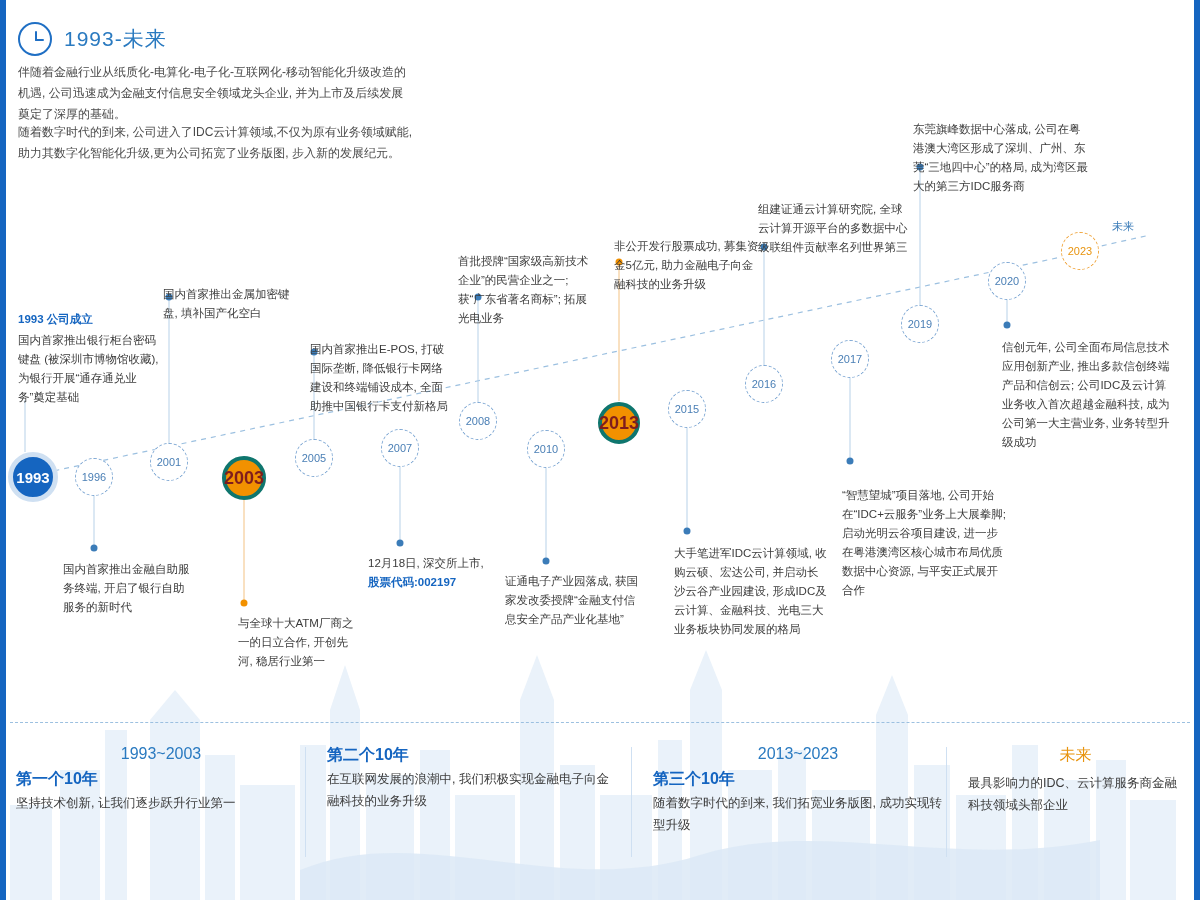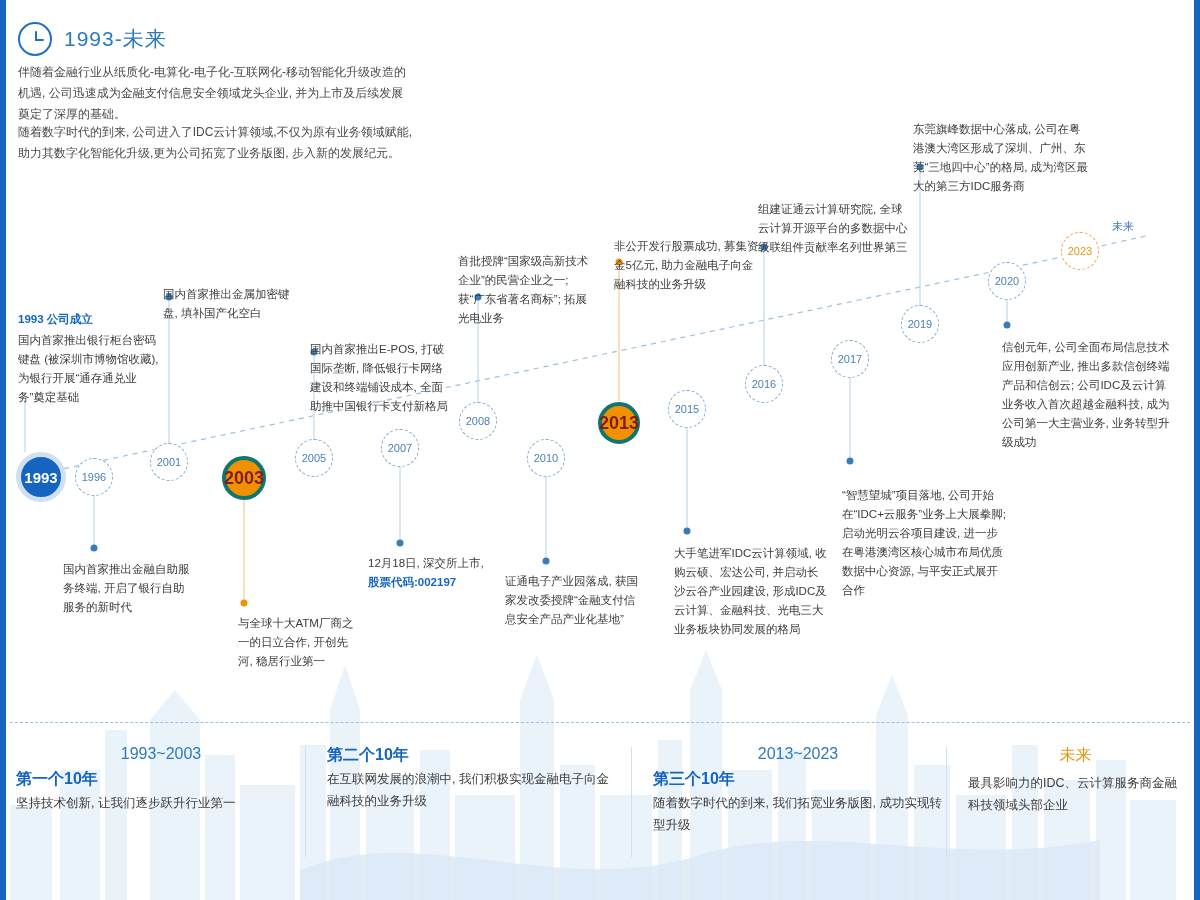--- a/index.html
+++ b/index.html
@@ -303,28 +303,28 @@
     <line x1="850" y1="378" x2="850" y2="458" stroke="#b7d1e8" stroke-width="1"></line>
     <circle cx="850" cy="461" r="3.5" fill="#3b7cb8"></circle>
 
     <line x1="920" y1="305" x2="920" y2="170" stroke="#b7d1e8" stroke-width="1"></line>
     <circle cx="920" cy="167" r="3.5" fill="#3b7cb8"></circle>
 
     <line x1="1007" y1="300" x2="1007" y2="322" stroke="#b7d1e8" stroke-width="1"></line>
     <circle cx="1007" cy="325" r="3.5" fill="#3b7cb8"></circle>
   </svg>
 
-  <div class="year-node solid-blue" style="left:16px; top:452px; width:50px; height:50px;">1993</div>
+  <div class="year-node solid-blue" style="left:8px; top:452px; width:50px; height:50px;">1993</div>
   <div class="year-node dashed" style="left:75px; top:458px; width:38px; height:38px;">1996</div>
   <div class="year-node dashed" style="left:150px; top:443px; width:38px; height:38px;">2001</div>
   <div class="year-node solid-orange" style="left:222px; top:456px; width:44px; height:44px;">2003</div>
   <div class="year-node dashed" style="left:295px; top:439px; width:38px; height:38px;">2005</div>
   <div class="year-node dashed" style="left:381px; top:429px; width:38px; height:38px;">2007</div>
   <div class="year-node dashed" style="left:459px; top:402px; width:38px; height:38px;">2008</div>
-  <div class="year-node dashed" style="left:527px; top:439px; width:38px; height:38px;">2010</div>
+  <div class="year-node dashed" style="left:527px; top:430px; width:38px; height:38px;">2010</div>
   <div class="year-node solid-orange" style="left:598px; top:402px; width:42px; height:42px;">2013</div>
   <div class="year-node dashed" style="left:668px; top:390px; width:38px; height:38px;">2015</div>
   <div class="year-node dashed" style="left:745px; top:365px; width:38px; height:38px;">2016</div>
   <div class="year-node dashed" style="left:831px; top:340px; width:38px; height:38px;">2017</div>
   <div class="year-node dashed" style="left:901px; top:305px; width:38px; height:38px;">2019</div>
   <div class="year-node dashed" style="left:988px; top:262px; width:38px; height:38px;">2020</div>
   <div class="year-node dashed-orange" style="left:1061px; top:232px; width:38px; height:38px;">2023</div>
   <div class="future-label" style="left:1112px; top:219px;">未来</div>
 
   <div class="evt" style="left:18px; top:310px; width:145px;">

